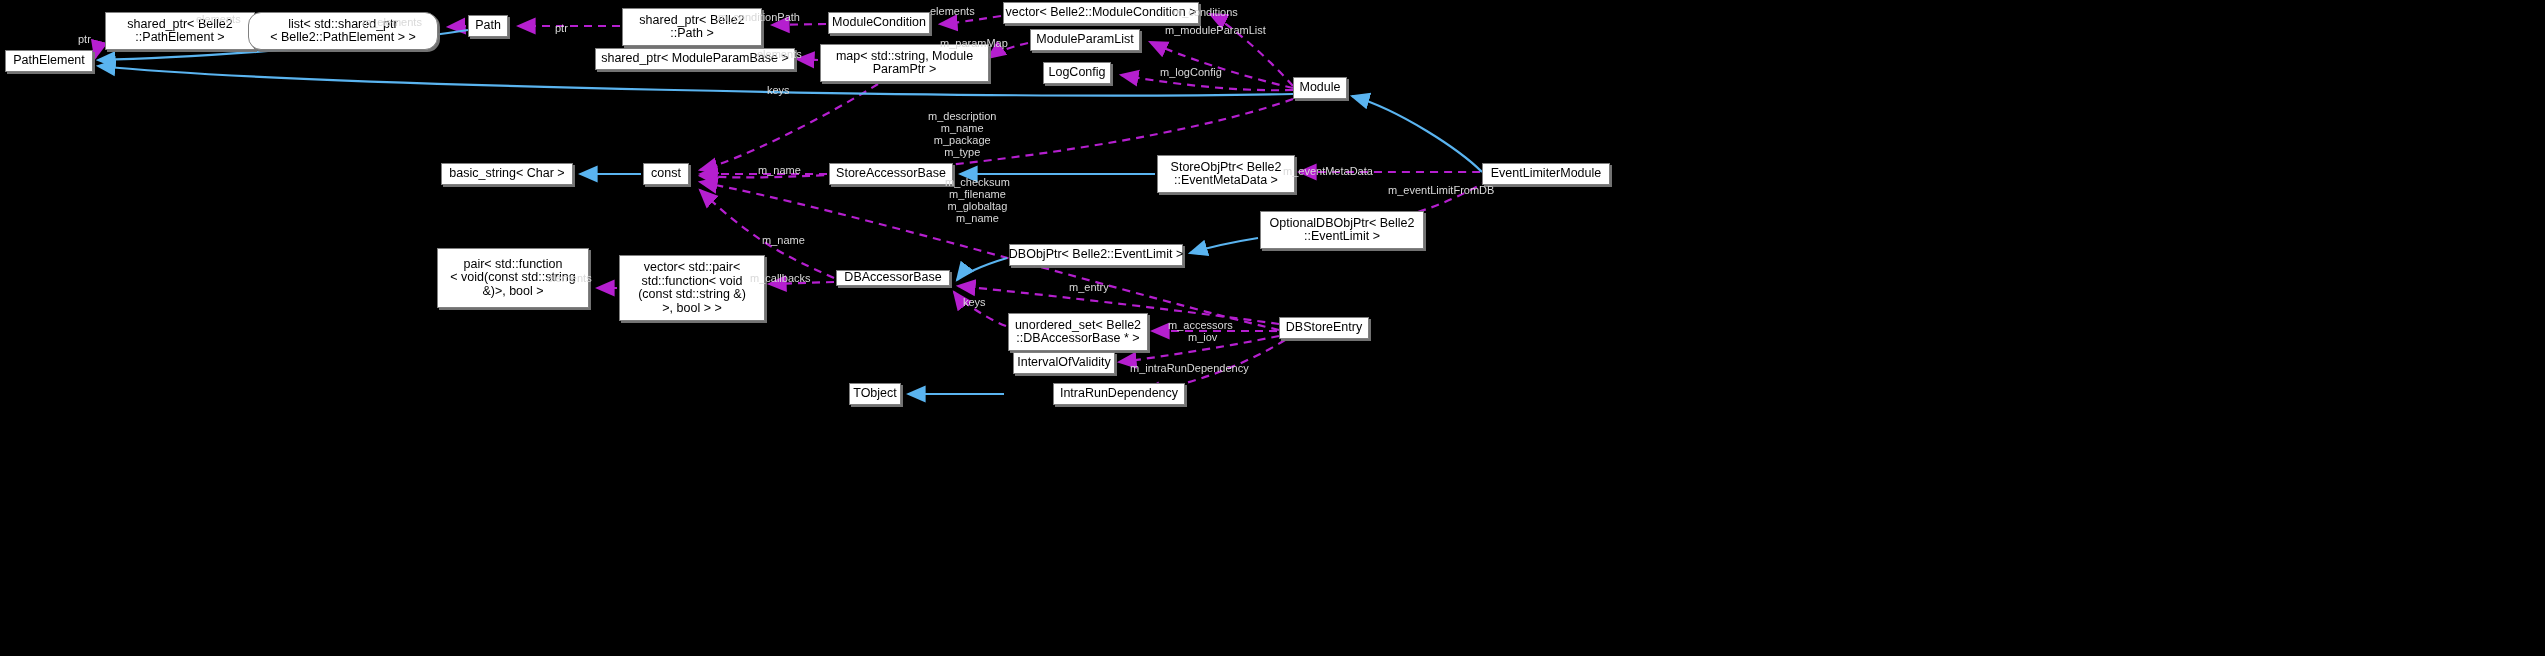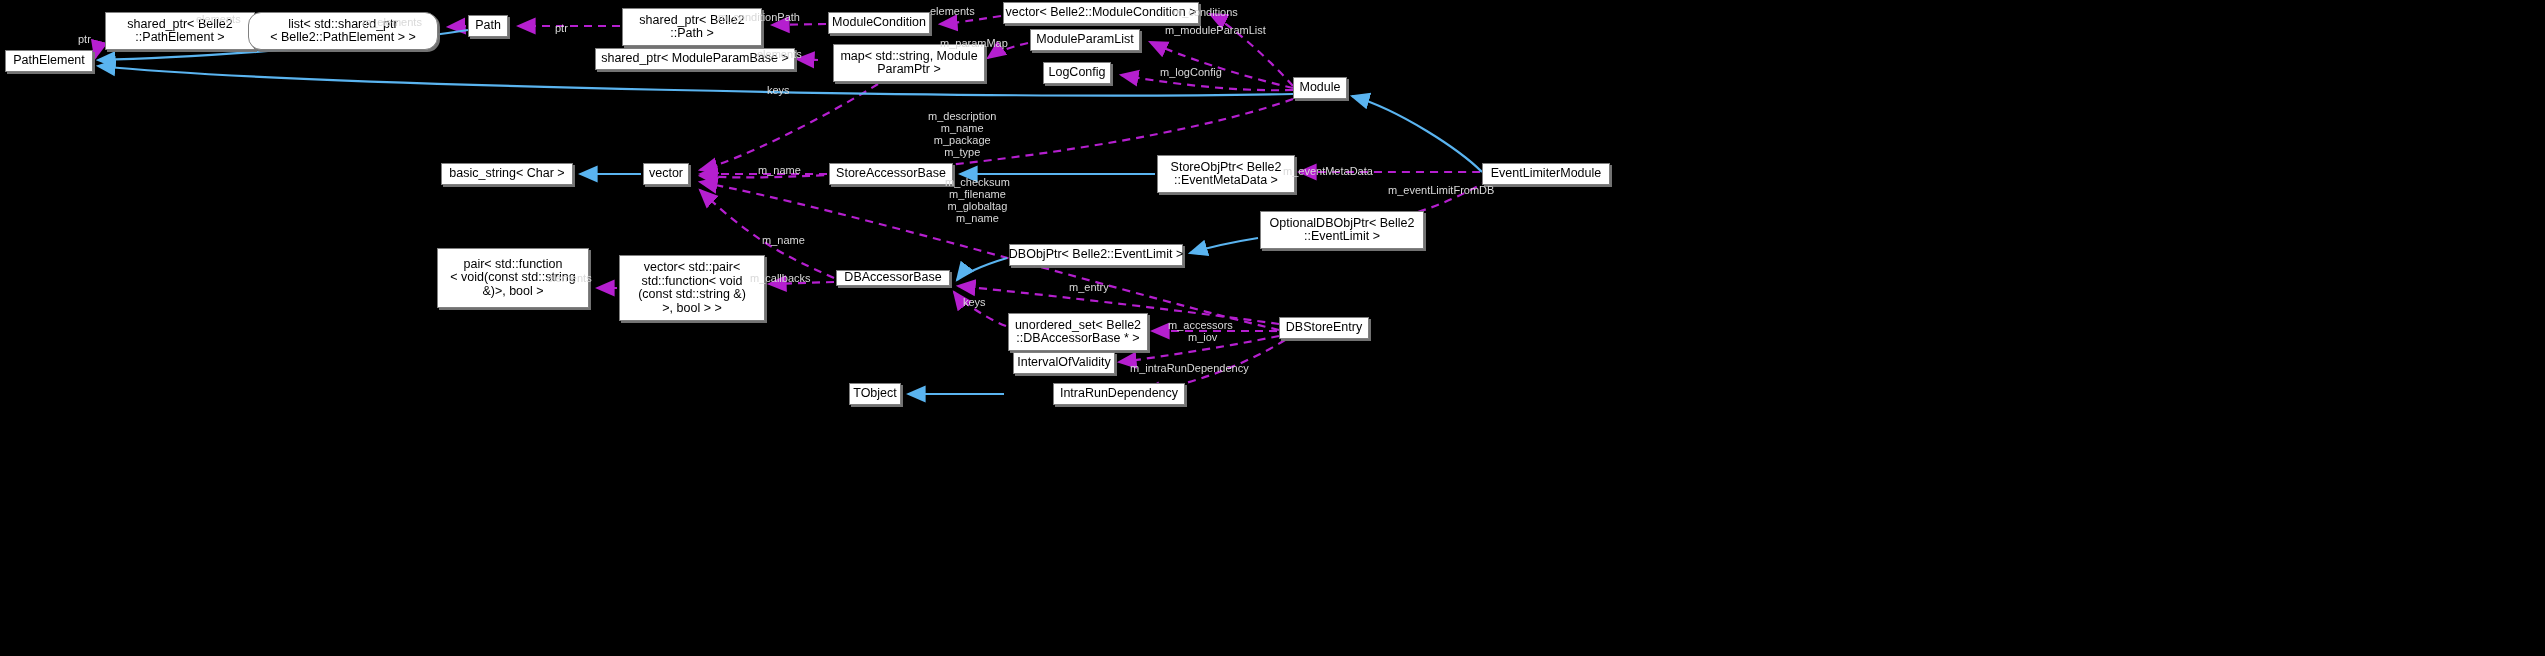--- a/index.html
+++ b/index.html
@@ -76,28 +76,28 @@
       <div class="node" style="left: 105px; top: 12px; width: 150px; height: 38px;">shared_ptr&lt; Belle2
 ::PathElement &gt;</div>
       <div class="node" style="left: 248px; top: 12px; width: 190px; height: 38px; border-radius: 13px;">list&lt; std::shared_ptr
 &lt; Belle2::PathElement &gt; &gt;</div>
       <div class="node" style="left: 468px; top: 15px; width: 40px; height: 22px;">Path</div>
       <div class="node" style="left: 622px; top: 8px; width: 140px; height: 38px;">shared_ptr&lt; Belle2
 ::Path &gt;</div>
       <div class="node" style="left: 828px; top: 12px; width: 102px; height: 22px;">ModuleCondition</div>
       <div class="node" style="left: 1003px; top: 2px; width: 196px; height: 22px;">vector&lt; Belle2::ModuleCondition &gt;</div>
       <div class="node" style="left: 595px; top: 48px; width: 200px; height: 22px;">shared_ptr&lt; ModuleParamBase &gt;</div>
-      <div class="node" style="left: 820px; top: 44px; width: 152px; height: 38px; margin-left: 13px;">map&lt; std::string, Module
+      <div class="node" style="left: 820px; top: 44px; width: 169px; height: 38px;">map&lt; std::string, Module
 ParamPtr &gt;</div>
       <div class="node" style="left: 1030px; top: 29px; width: 110px; height: 22px;">ModuleParamList</div>
       <div class="node" style="left: 1043px; top: 62px; width: 68px; height: 22px;">LogConfig</div>
       <div class="node" style="left: 1293px; top: 77px; width: 54px; height: 22px;">Module</div>
       <div class="node" style="left: 1482px; top: 163px; width: 128px; height: 22px;">EventLimiterModule</div>
       <div class="node" style="left: 441px; top: 163px; width: 132px; height: 22px;">basic_string&lt; Char &gt;</div>
-      <div class="node" style="left: 643px; top: 163px; width: 46px; height: 22px;">vector</div>
+      <div class="node" style="left: 643px; top: 163px; width: 46px; height: 22px;">const</div>
       <div class="node" style="left: 829px; top: 163px; width: 124px; height: 22px;">StoreAccessorBase</div>
       <div class="node" style="left: 1157px; top: 155px; width: 138px; height: 38px;">StoreObjPtr&lt; Belle2
 ::EventMetaData &gt;</div>
       <div class="node" style="left: 1260px; top: 211px; width: 164px; height: 38px;">OptionalDBObjPtr&lt; Belle2
 ::EventLimit &gt;</div>
       <div class="node" style="left: 1009px; top: 244px; width: 174px; height: 22px;">DBObjPtr&lt; Belle2::EventLimit &gt;</div>
       <div class="node" style="left: 437px; top: 248px; width: 152px; height: 60px;">pair&lt; std::function
 &lt; void(const std::string
 &amp;)&gt;, bool &gt;</div>
       <div class="node" style="left: 619px; top: 255px; width: 146px; height: 66px;">vector&lt; std::pair&lt;

